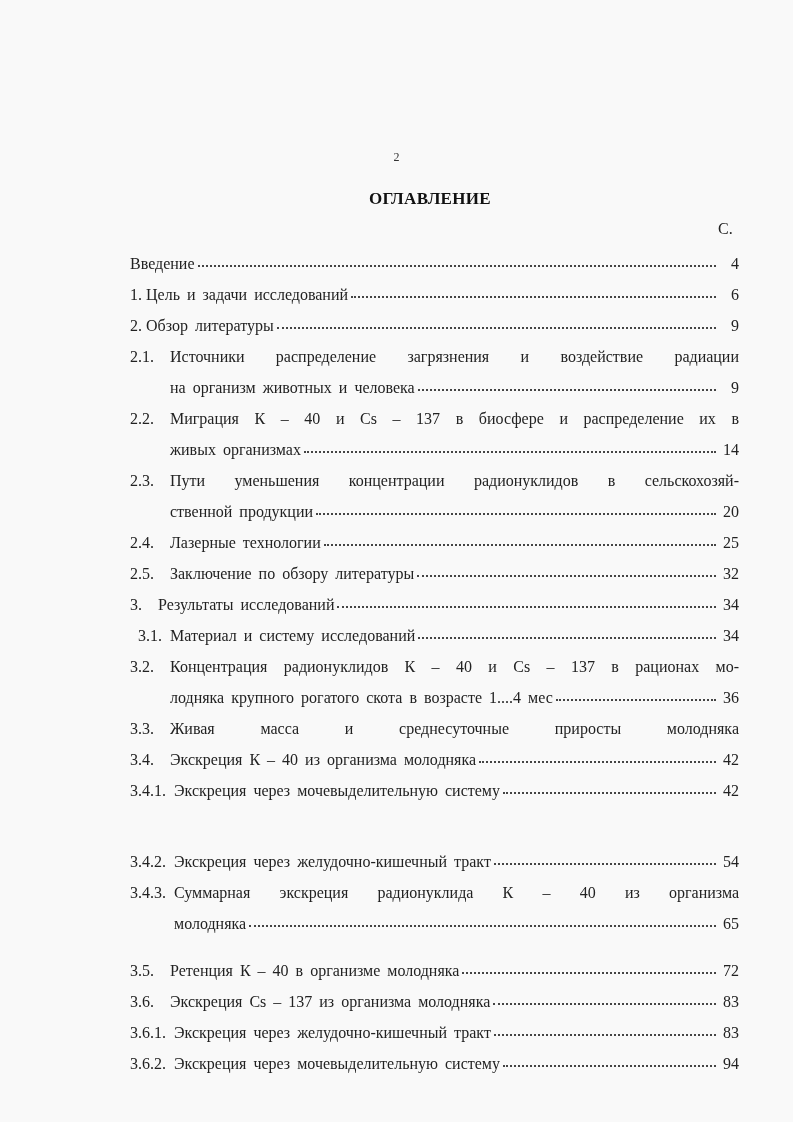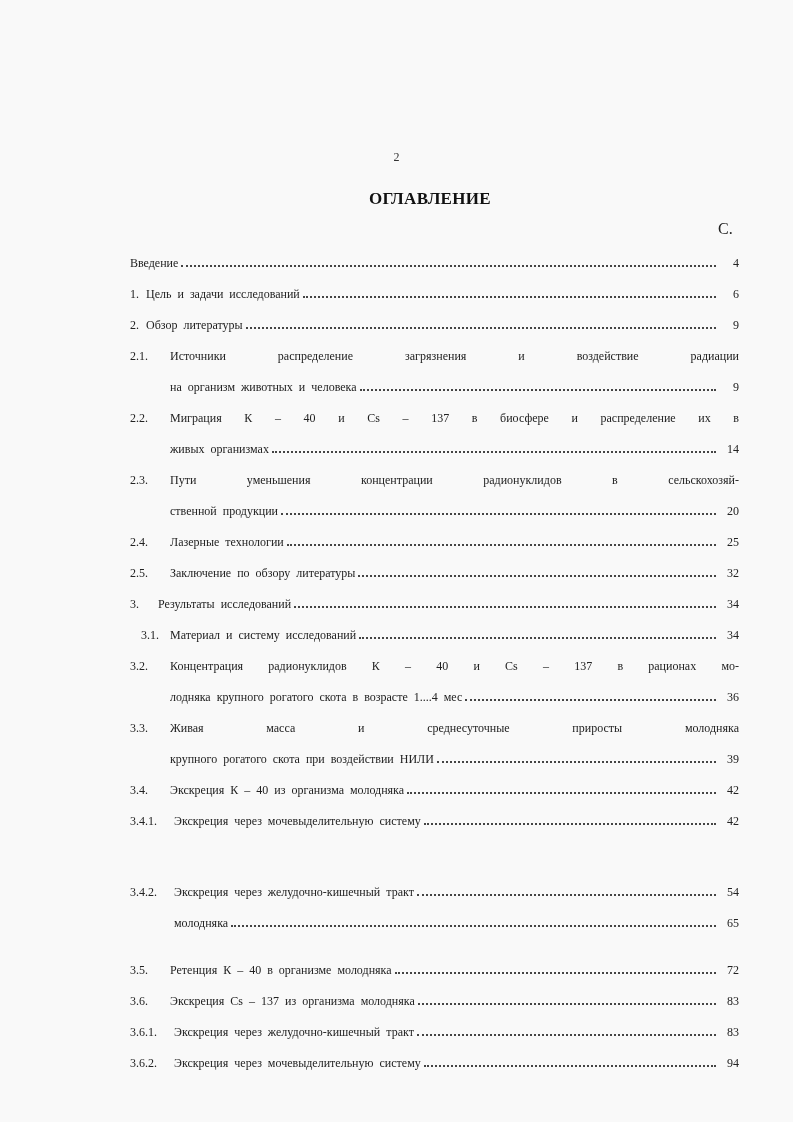--- a/index.html
+++ b/index.html
@@ -22,21 +22,21 @@
   .toc-title {
     position: absolute; top: 189px; left: 0; width: 860px;
     text-align: center; font-size: 17px; font-weight: bold; letter-spacing: 0.3px; color: #111;
   }
   .col-label {
     position: absolute; top: 220px; left: 718px; font-size: 16px; color: #222;
   }
   .toc {
     position: absolute; left: 130px; top: 248px; width: 609px;
   }
-  .entry { font-size: 12px; line-height: 31px; }
+  .entry { font-size: 16px; line-height: 31px; }
   .row { display: flex; align-items: baseline; white-space: nowrap; }
   .row .num { flex: 0 0 auto; }
   .row .text { flex: 0 0 auto; word-spacing: 3px; }
   .row .dots {
     flex: 1 1 auto; overflow: hidden; margin: 0 3px; position: relative; top: -4px;
     border-bottom: 2px dotted #444; height: 1px; align-self: flex-end; margin-bottom: 8px;
   }
   .row .page { position: static; flex: 0 0 auto; width: auto; height: auto; background: none; text-align: right; min-width: 20px; }
   .full { word-spacing: 7px; text-align: justify; text-align-last: justify; }
 </style>
@@ -145,25 +145,20 @@
           <span class="text">лодняка крупного рогатого скота в возрасте 1....4 мес</span>
           <span class="dots"></span>
           <span class="page">36</span>
         </div>
       </div>
       <div class="entry">
         <div class="row full">
           <span class="num" style="width: 40px;">3.3.</span>
           <span class="text" style="flex: 1 1 auto; text-align: justify; text-align-last: justify;">Живая масса и среднесуточные приросты молодняка</span>
         </div>
-        <div class="row" style="padding-left: 40px;">
-          <span class="text">крупного рогатого скота при воздействии НИЛИ</span>
-          <span class="dots"></span>
-          <span class="page">39</span>
-        </div>
       </div>
       <div class="entry">
         <div class="row">
           <span class="num" style="width: 40px;">3.4.</span>
           <span class="text">Экскреция К – 40 из организма молодняка</span>
           <span class="dots"></span>
           <span class="page">42</span>
         </div>
       </div>
       <div class="entry">
@@ -176,20 +171,24 @@
       </div>
       <div class="entry">
         <div class="row">
           <span class="num" style="width: 44px; margin-top: 40px;">3.4.2.</span>
           <span class="text">Экскреция через желудочно-кишечный тракт</span>
           <span class="dots"></span>
           <span class="page">54</span>
         </div>
       </div>
       <div class="entry">
+        <div class="row full">
+          <span class="num" style="width: 44px;">3.4.3.</span>
+          <span class="text" style="flex: 1 1 auto; text-align: justify; text-align-last: justify;">Суммарная экскреция радионуклида К – 40 из организма</span>
+        </div>
         <div class="row" style="padding-left: 44px;">
           <span class="text">молодняка</span>
           <span class="dots"></span>
           <span class="page">65</span>
         </div>
       </div>
       <div class="entry">
         <div class="row">
           <span class="num" style="width: 40px; margin-top: 16px;">3.5.</span>
           <span class="text">Ретенция К – 40 в организме молодняка</span>

